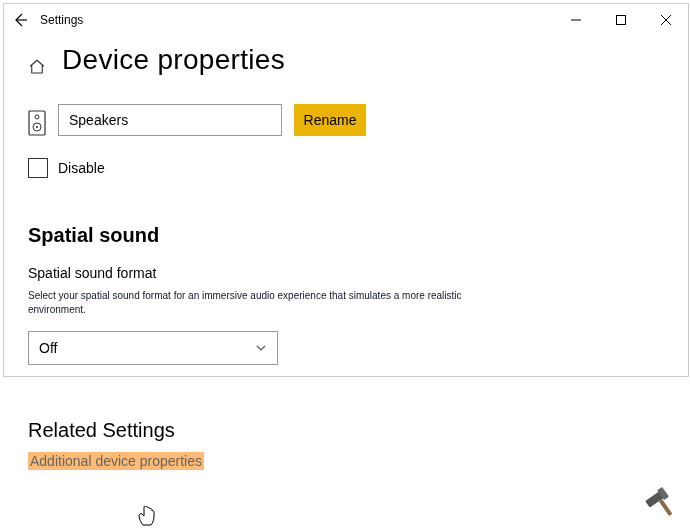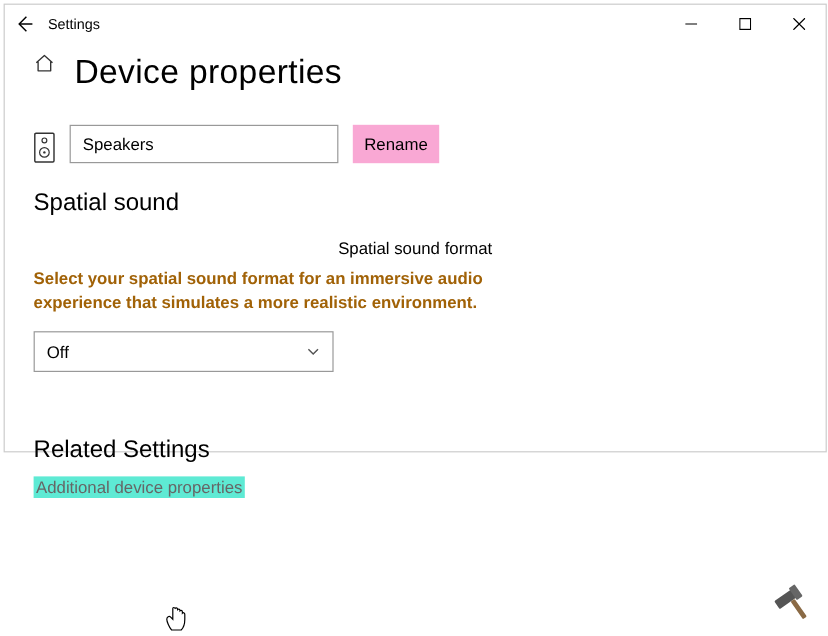--- a/index.html
+++ b/index.html
@@ -5,37 +5,37 @@
     * { margin: 0; padding: 0; box-sizing: border-box; }
     body { width: 690px; height: 530px; font-family: "Segoe UI", Tahoma, sans-serif; background: #fff; position: relative; overflow: hidden; }
     .window { width: 686px; height: 374px; margin: 3px; border: 1px solid #ccc; background: #fff; position: relative; }
     .titlebar { height: 32px; display: flex; align-items: center; justify-content: space-between; padding: 0 0 0 8px; }
     .titlebar-left { display: flex; align-items: center; gap: 12px; }
     .back-arrow { width: 16px; height: 16px; display: flex; align-items: center; justify-content: center; cursor: pointer; }
     .app-title { font-size: 12px; color: #000; }
     .titlebar-right { display: flex; }
     .win-btn { width: 45px; height: 30px; display: flex; align-items: center; justify-content: center; cursor: pointer; }
     .content { padding: 8px 24px 0 24px; }
-    .header-row { display: flex; align-items: flex-start; gap: 16px; margin-bottom: 28px; }
+    .header-row { display: flex; align-items: flex-end; gap: 16px; margin-bottom: 28px; }
     .home-icon { width: 18px; height: 18px; }
     .page-title { font-size: 28px; font-weight: 350; letter-spacing: 0.3px; }
     .device-row { display: flex; align-items: flex-end; gap: 12px; margin-bottom: 22px; }
     .speaker-icon { width: 18px; height: 26px; }
     .device-input { width: 224px; height: 32px; border: 1px solid #999; padding: 0 10px; font-size: 14px; font-family: inherit; }
-    .rename-btn { width: 72px; height: 32px; background: #f9a8d4; border: none; font-size: 14px; font-family: inherit; cursor: pointer; }
+    .rename-btn { width: 72px; height: 32px; background: #eab308; border: none; font-size: 14px; font-family: inherit; cursor: pointer; }
     .checkbox-row { display: flex; align-items: center; gap: 10px; margin-bottom: 46px; }
     .checkbox { width: 20px; height: 20px; border: 1.5px solid #333; background: #fff; cursor: pointer; }
     .checkbox-label { font-size: 14px; }
-    .section-title { font-size: 20px; font-weight: 400; margin-bottom: 18px; }
-    .field-label { font-size: 14px; color: #000; margin-bottom: 8px; text-align: center; }
-    .field-desc { font-size: 14px; color: #a16207; line-height: 1.4; margin-bottom: 14px; max-width: 440px; font-weight: bold; }
+    .section-title { font-size: 20px; font-weight: 700; margin-bottom: 18px; }
+    .field-label { font-size: 14px; color: #000; margin-bottom: 8px; }
+    .field-desc { font-size: 10px; color: #0f172a; line-height: 1.4; margin-bottom: 14px; max-width: 440px; }
     .dropdown { width: 250px; height: 32px; border: 1px solid #999; display: flex; align-items: center; justify-content: space-between; padding: 16px 10px; font-size: 14px; cursor: pointer; margin-bottom: 54px; }
     .chevron { width: 12px; height: 12px; }
     .related-title { font-size: 20px; font-weight: 400; margin-bottom: 10px; }
-    .link { font-size: 14px; color: #666; cursor: pointer; display: inline-block; background: #5eead4; padding: 1px 2px; }
+    .link { font-size: 14px; color: #666; cursor: pointer; display: inline-block; background: #fdba74; padding: 1px 2px; }
     .cursor-pointer { position: absolute; left: 138px; top: 505px; pointer-events: none; }
     .hammer-icon { position: absolute; right: 8px; bottom: 8px; width: 42px; height: 42px; }
   </style>
 </head>
 <body>
 
 <div class="window">
   <div class="titlebar">
     <div class="titlebar-left">
       <div class="back-arrow">
@@ -77,20 +77,24 @@
       <svg class="speaker-icon" viewBox="0 0 18 26">
         <rect x="1" y="1" width="16" height="24" stroke="#333" stroke-width="1.2" fill="none" rx="1"></rect>
         <circle cx="9" cy="7" r="2" stroke="#333" stroke-width="1" fill="none"></circle>
         <circle cx="9" cy="17" r="4" stroke="#333" stroke-width="1" fill="none"></circle>
         <circle cx="9" cy="17" r="1" fill="#333"></circle>
       </svg>
       <input class="device-input" type="text" value="Speakers" style="">
       <button class="rename-btn">Rename</button>
     </div>
 
+    <div class="checkbox-row">
+      <div class="checkbox"></div>
+      <span class="checkbox-label">Disable</span>
+    </div>
 
     <h2 class="section-title">Spatial sound</h2>
     <div class="field-label">Spatial sound format</div>
     <div class="field-desc">Select your spatial sound format for an immersive audio experience that simulates a more realistic environment.</div>
     <div class="dropdown">
       <span>Off</span>
       <svg class="chevron" viewBox="0 0 12 12">
           <path d="M2 4 L6 8 L10 4" stroke="#555" stroke-width="1.2" fill="none"></path>
         </svg>
     </div>

